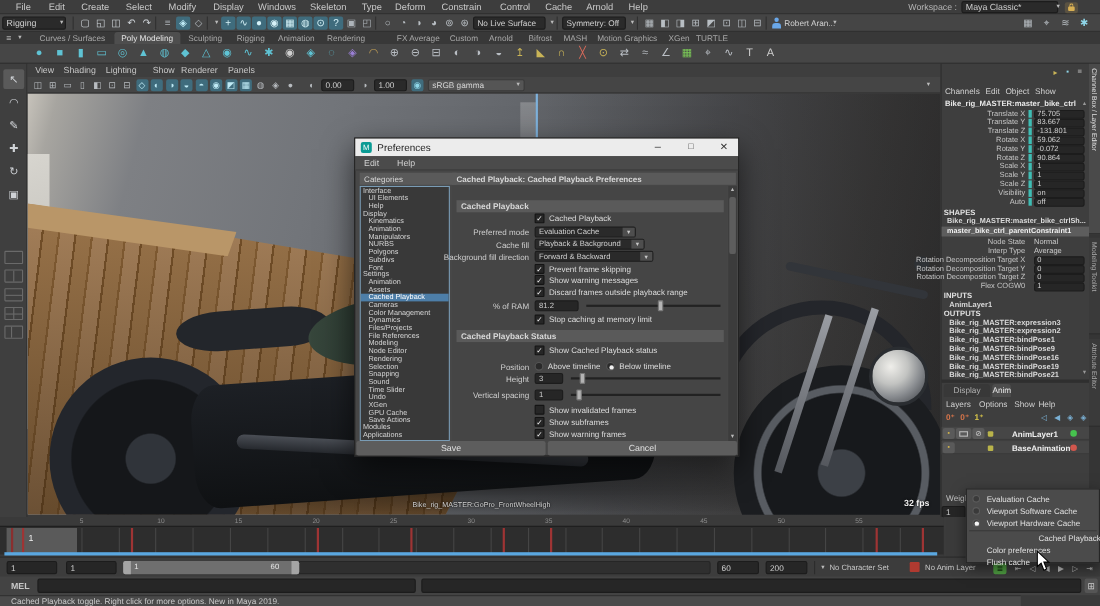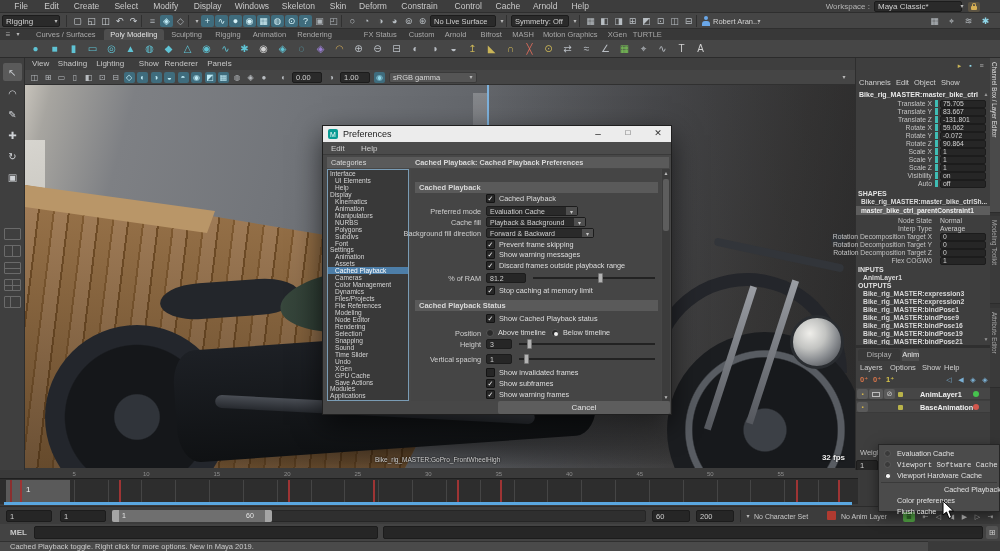--- a/index.html
+++ b/index.html
@@ -42,21 +42,21 @@
 <div id="app">
   <div id="menubar">
       <div style="position: absolute; left: 6px; top: 0px; width: 30.4px; height: 13px; line-height: 13px; text-align: center; color: rgb(201, 201, 201); font-size: 8.5px;">File</div>
       <div style="position: absolute; left: 36.4px; top: 0px; width: 30.4px; height: 13px; line-height: 13px; text-align: center; color: rgb(201, 201, 201); font-size: 8.5px;">Edit</div>
       <div style="position: absolute; left: 66.8px; top: 0px; width: 39.6px; height: 13px; line-height: 13px; text-align: center; color: rgb(201, 201, 201); font-size: 8.5px;">Create</div>
       <div style="position: absolute; left: 106.4px; top: 0px; width: 39.6px; height: 13px; line-height: 13px; text-align: center; color: rgb(201, 201, 201); font-size: 8.5px;">Select</div>
       <div style="position: absolute; left: 146px; top: 0px; width: 39.6px; height: 13px; line-height: 13px; text-align: center; color: rgb(201, 201, 201); font-size: 8.5px;">Modify</div>
       <div style="position: absolute; left: 185.6px; top: 0px; width: 44.2px; height: 13px; line-height: 13px; text-align: center; color: rgb(201, 201, 201); font-size: 8.5px;">Display</div>
       <div style="position: absolute; left: 229.8px; top: 0px; width: 44.2px; height: 13px; line-height: 13px; text-align: center; color: rgb(201, 201, 201); font-size: 8.5px;">Windows</div>
       <div style="position: absolute; left: 274px; top: 0px; width: 48.8px; height: 13px; line-height: 13px; text-align: center; color: rgb(201, 201, 201); font-size: 8.5px;">Skeleton</div>
-      <div style="position: absolute; left: 322.8px; top: 0px; width: 30.4px; height: 13px; line-height: 13px; text-align: center; color: rgb(201, 201, 201); font-size: 8.5px;">Skin</div>
+      <div style="position: absolute; left: 322.8px; top: 0px; width: 30.4px; height: 13px; line-height: 13px; text-align: center; color: rgb(201, 201, 201); font-size: 8.5px;">Type</div>
       <div style="position: absolute; left: 353.2px; top: 0px; width: 39.6px; height: 13px; line-height: 13px; text-align: center; color: rgb(201, 201, 201); font-size: 8.5px;">Deform</div>
       <div style="position: absolute; left: 392.8px; top: 0px; width: 53.4px; height: 13px; line-height: 13px; text-align: center; color: rgb(201, 201, 201); font-size: 8.5px;">Constrain</div>
       <div style="position: absolute; left: 446.2px; top: 0px; width: 44.2px; height: 13px; line-height: 13px; text-align: center; color: rgb(201, 201, 201); font-size: 8.5px;">Control</div>
       <div style="position: absolute; left: 490.4px; top: 0px; width: 35px; height: 13px; line-height: 13px; text-align: center; color: rgb(201, 201, 201); font-size: 8.5px;">Cache</div>
       <div style="position: absolute; left: 525.4px; top: 0px; width: 39.6px; height: 13px; line-height: 13px; text-align: center; color: rgb(201, 201, 201); font-size: 8.5px;">Arnold</div>
       <div style="position: absolute; left: 565px; top: 0px; width: 30.4px; height: 13px; line-height: 13px; text-align: center; color: rgb(201, 201, 201); font-size: 8.5px;">Help</div>
       <div style="position: absolute; top: 0px; height: 13px; right: 130px; line-height: 13px; color: rgb(181, 181, 181); font-size: 8px;">Workspace :</div>
       <div class="dd fld" style="position: absolute; top: 1px; width: 88px; height: 11px; right: 38px; font-size: 8px;">Maya Classic*</div>
       <div style="position: absolute; left: 958px; top: 2px; width: 8px; height: 8px; font-size: 6px; color: rgb(187, 187, 187); line-height: 8px; text-align: center;">▾</div>
       <div style="position: absolute; top: 2px; width: 12px; height: 10px; right: 20px; background: rgb(90, 82, 66); border-radius: 2px;">
@@ -127,21 +127,21 @@
   <div id="shelf-tabs">
       <div class="ic" style="position: absolute; left: 3px; top: 1px; width: 10px; height: 9px; font-size: 8px; color: rgb(170, 170, 170);">≡</div>
       <div style="position: absolute; left: 14px; top: 1px; width: 8px; height: 8px; font-size: 6px; color: rgb(187, 187, 187); line-height: 8px; text-align: center;">▾</div>
       <div style="position: absolute; left: 28px; top: 0px; width: 75.6px; height: 11px; line-height: 11px; text-align: center; font-size: 7.5px; background: transparent; color: rgb(168, 168, 168); border-radius: 3px 3px 0px 0px;">Curves / Surfaces</div>
       <div style="position: absolute; left: 103.6px; top: 0px; width: 60.4px; height: 11px; line-height: 11px; text-align: center; font-size: 7.5px; background: rgb(78, 78, 78); color: rgb(228, 228, 228); border-radius: 3px 3px 0px 0px;">Poly Modeling</div>
       <div style="position: absolute; left: 164px; top: 0px; width: 45.2px; height: 11px; line-height: 11px; text-align: center; font-size: 7.5px; background: transparent; color: rgb(168, 168, 168); border-radius: 3px 3px 0px 0px;">Sculpting</div>
       <div style="position: absolute; left: 209.2px; top: 0px; width: 37.6px; height: 11px; line-height: 11px; text-align: center; font-size: 7.5px; background: transparent; color: rgb(168, 168, 168); border-radius: 3px 3px 0px 0px;">Rigging</div>
       <div style="position: absolute; left: 246.8px; top: 0px; width: 45.2px; height: 11px; line-height: 11px; text-align: center; font-size: 7.5px; background: transparent; color: rgb(168, 168, 168); border-radius: 3px 3px 0px 0px;">Animation</div>
       <div style="position: absolute; left: 292px; top: 0px; width: 45.2px; height: 11px; line-height: 11px; text-align: center; font-size: 7.5px; background: transparent; color: rgb(168, 168, 168); border-radius: 3px 3px 0px 0px;">Rendering</div>
       <div style="position: absolute; left: 337.2px; top: 0px; width: 18.6px; height: 11px; line-height: 11px; text-align: center; font-size: 7.5px; background: transparent; color: rgb(168, 168, 168); border-radius: 3px 3px 0px 0px; margin-top: 32px;">FX</div>
-      <div style="position: absolute; left: 355.8px; top: 0px; width: 49px; height: 11px; line-height: 11px; text-align: center; font-size: 7.5px; background: transparent; color: rgb(168, 168, 168); border-radius: 3px 3px 0px 0px;">FX Status</div>
+      <div style="position: absolute; left: 355.8px; top: 0px; width: 49px; height: 11px; line-height: 11px; text-align: center; font-size: 7.5px; background: transparent; color: rgb(168, 168, 168); border-radius: 3px 3px 0px 0px;">FX Average</div>
       <div style="position: absolute; left: 404.8px; top: 0px; width: 33.8px; height: 11px; line-height: 11px; text-align: center; font-size: 7.5px; background: transparent; color: rgb(168, 168, 168); border-radius: 3px 3px 0px 0px;">Custom</div>
       <div style="position: absolute; left: 438.6px; top: 0px; width: 33.8px; height: 11px; line-height: 11px; text-align: center; font-size: 7.5px; background: transparent; color: rgb(168, 168, 168); border-radius: 3px 3px 0px 0px;">Arnold</div>
       <div style="position: absolute; left: 472.4px; top: 0px; width: 37.6px; height: 11px; line-height: 11px; text-align: center; font-size: 7.5px; background: transparent; color: rgb(168, 168, 168); border-radius: 3px 3px 0px 0px;">Bifrost</div>
       <div style="position: absolute; left: 510px; top: 0px; width: 26.2px; height: 11px; line-height: 11px; text-align: center; font-size: 7.5px; background: transparent; color: rgb(168, 168, 168); border-radius: 3px 3px 0px 0px;">MASH</div>
       <div style="position: absolute; left: 536.2px; top: 0px; width: 68px; height: 11px; line-height: 11px; text-align: center; font-size: 7.5px; background: transparent; color: rgb(168, 168, 168); border-radius: 3px 3px 0px 0px;">Motion Graphics</div>
       <div style="position: absolute; left: 604.2px; top: 0px; width: 26.2px; height: 11px; line-height: 11px; text-align: center; font-size: 7.5px; background: transparent; color: rgb(168, 168, 168); border-radius: 3px 3px 0px 0px;">XGen</div>
       <div style="position: absolute; left: 630.4px; top: 0px; width: 33.8px; height: 11px; line-height: 11px; text-align: center; font-size: 7.5px; background: transparent; color: rgb(168, 168, 168); border-radius: 3px 3px 0px 0px;">TURTLE</div>
     </div>
   <div id="shelf-icons">
       <div class="ic" style="position: absolute; left: 28px; top: 1px; width: 15px; height: 15px; font-size: 10px; color: rgb(95, 195, 212);">●</div>
@@ -581,28 +581,29 @@
       <div style="position: absolute; right: 190px; top: 229px; font-size: 7.3px; color: rgb(207, 207, 207); white-space: nowrap;">Vertical spacing</div>
       <div class="fld" style="position: absolute; left: 163px; top: 228px; width: 26px; height: 10px; font-size: 7px;">1</div>
       <div style="position: absolute; left: 196px; top: 232px; width: 136px; height: 2px; background: rgb(34, 34, 34);"></div>
       <div style="position: absolute; left: 200.8px; top: 228px; width: 5px; height: 10px; background: rgb(179, 179, 179); border: 1px solid rgb(119, 119, 119); border-radius: 1px;"></div>
       <div class="chk" style="position: absolute; left: 163px; top: 242px; width: 9px; height: 9px; font-size: 7px;"></div>
       <div style="position: absolute; left: 176px; top: 242px; width: 160px; height: 9px; font-size: 7.3px; color: rgb(222, 222, 222); line-height: 9px; white-space: nowrap;">Show invalidated frames</div>
       <div class="chk" style="position: absolute; left: 163px; top: 253px; width: 9px; height: 9px; font-size: 7px;">✓</div>
       <div style="position: absolute; left: 176px; top: 253px; width: 160px; height: 9px; font-size: 7.3px; color: rgb(222, 222, 222); line-height: 9px; white-space: nowrap;">Show subframes</div>
       <div class="chk" style="position: absolute; left: 163px; top: 264px; width: 9px; height: 9px; font-size: 7px;">✓</div>
       <div style="position: absolute; left: 176px; top: 264px; width: 160px; height: 9px; font-size: 7.3px; color: rgb(222, 222, 222); line-height: 9px; white-space: nowrap;">Show warning frames</div>
+      <div class="ic" style="position: absolute; left: 1px; top: 275px; width: 172px; height: 13px; background: rgb(93, 93, 93); color: rgb(226, 226, 226); font-size: 8px; border-radius: 2px;">Save</div>
       <div class="ic" style="position: absolute; left: 175px; top: 275px; width: 172px; height: 13px; background: rgb(93, 93, 93); color: rgb(226, 226, 226); font-size: 8px; border-radius: 2px;">Cancel</div>
     </div>
   <div id="ctx-menu">
       <div style="position: absolute; left: 0px; top: 3px; width: 120px; height: 11px;">
         <div style="position: absolute; left: 5px; top: 2px; width: 7px; height: 7px; background: rgb(58, 58, 58); border: 1px solid rgb(90, 90, 90); border-radius: 50%;"></div>
         <div style="position: absolute; left: 18px; top: 1px; width: 100px; height: 10px; font-size: 7.3px; color: rgb(224, 224, 224); line-height: 10px; white-space: nowrap;">Evaluation Cache</div>
       </div>
-      <div style="position: absolute; left: 0px; top: 14px; width: 120px; height: 11px; font-family: Liberation Mono, monospace;">
+      <div style="position: absolute; left: 0px; top: 14px; width: 120px; height: 11px;">
         <div style="position: absolute; left: 5px; top: 2px; width: 7px; height: 7px; background: rgb(58, 58, 58); border: 1px solid rgb(90, 90, 90); border-radius: 50%;"></div>
         <div style="position: absolute; left: 18px; top: 1px; width: 100px; height: 10px; font-size: 7.3px; color: rgb(224, 224, 224); line-height: 10px; white-space: nowrap;">Viewport Software Cache</div>
       </div>
       <div style="position: absolute; left: 0px; top: 25px; width: 120px; height: 11px;">
         <div style="position: absolute; left: 5px; top: 2px; width: 7px; height: 7px; background: rgb(58, 58, 58); border: 1px solid rgb(90, 90, 90); border-radius: 50%;">
           <div style="position: absolute; left: 1px; top: 1px; width: 3.5px; height: 3.5px; background: rgb(244, 244, 244); border-radius: 50%;"></div>
         </div>
         <div style="position: absolute; left: 18px; top: 1px; width: 100px; height: 10px; font-size: 7.3px; color: rgb(224, 224, 224); line-height: 10px; white-space: nowrap;">Viewport Hardware Cache</div>
       </div>
       <div style="position: absolute; left: 2px; top: 36.5px; width: 116px; height: 1px; background: rgb(58, 58, 58);"></div>

